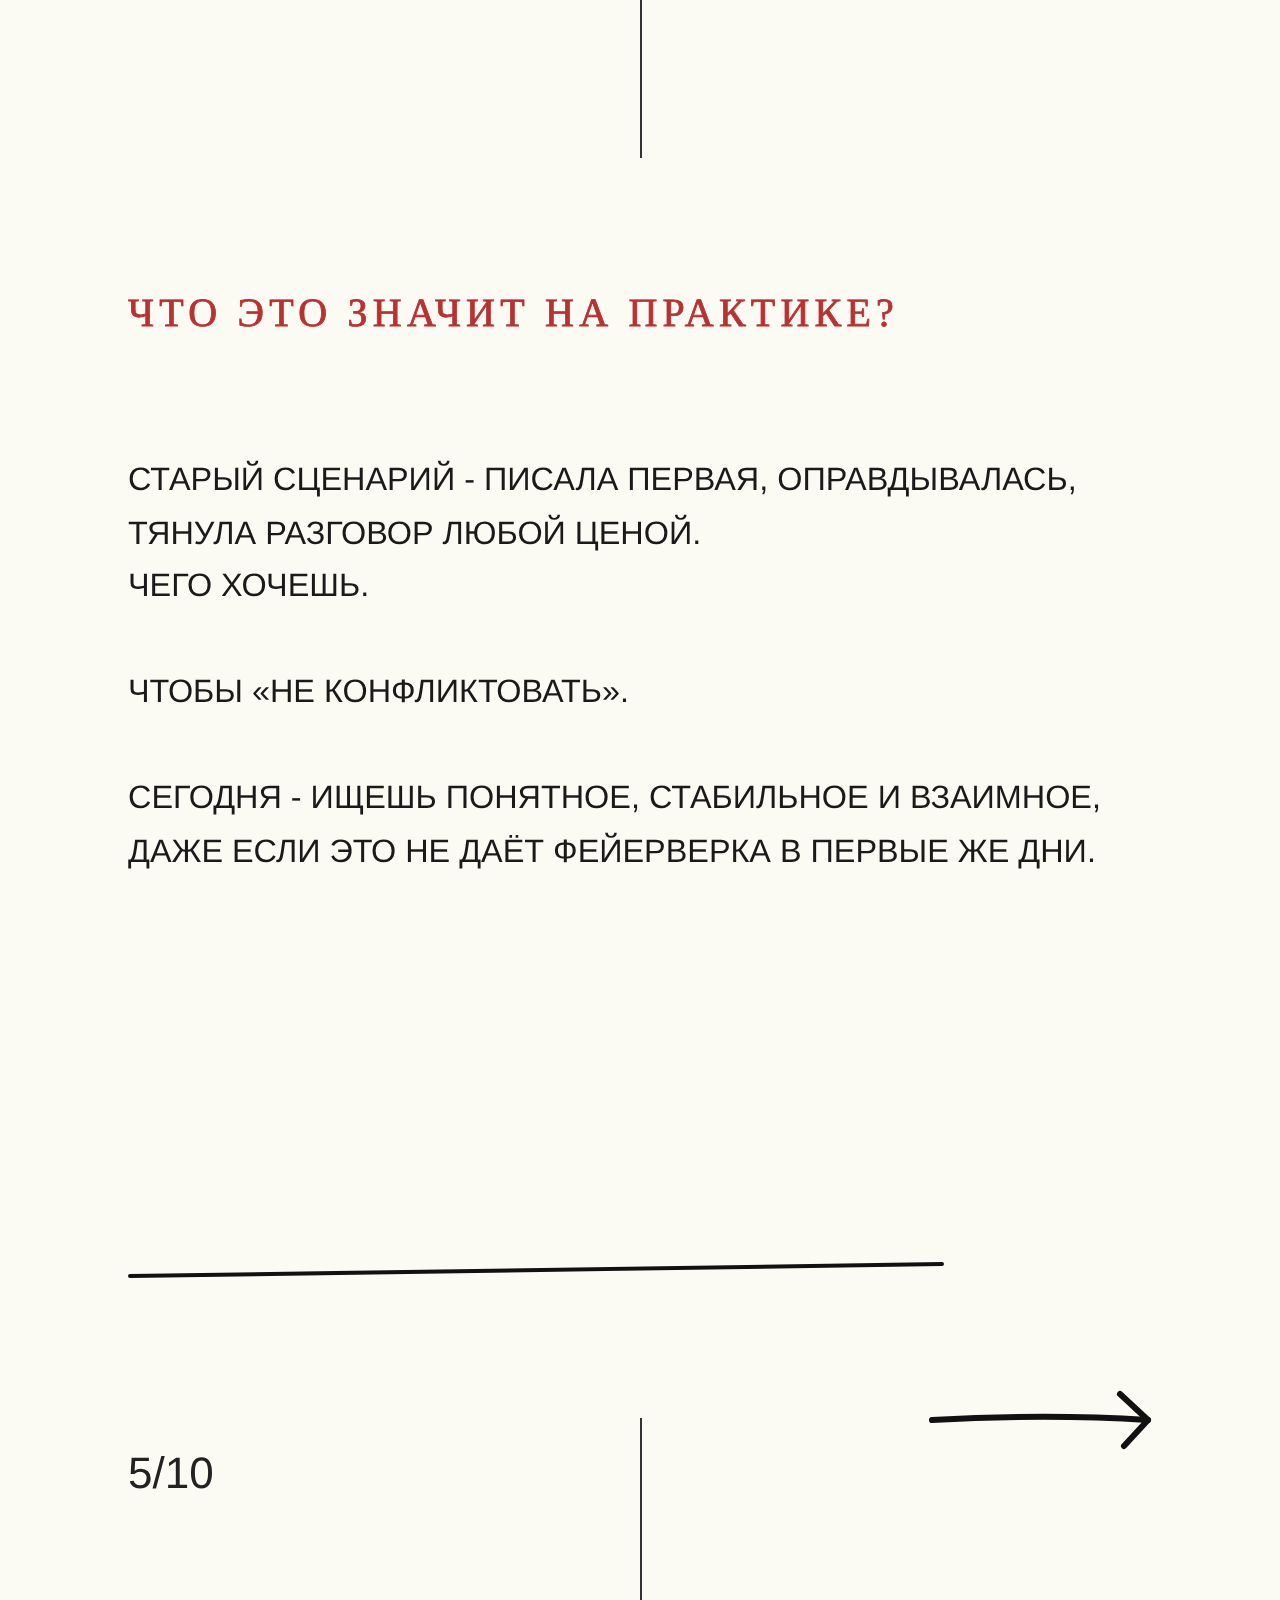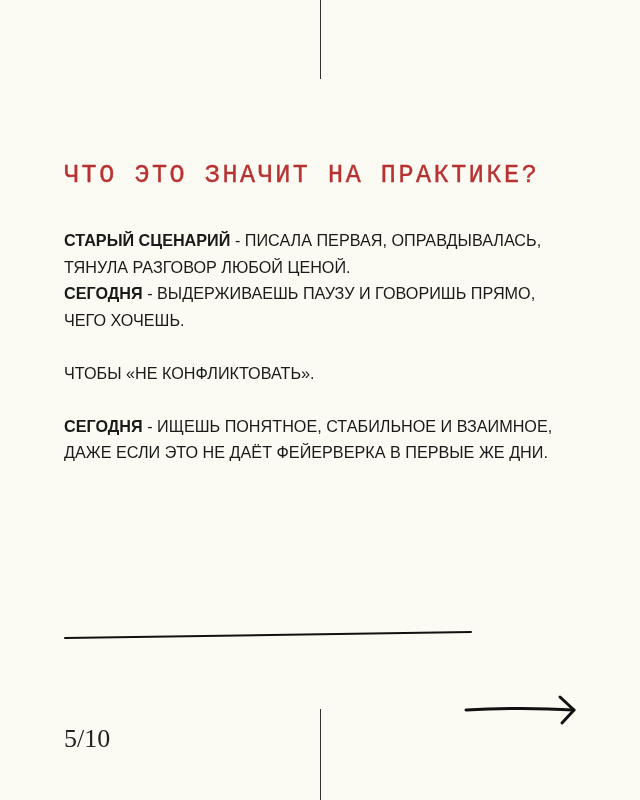--- a/index.html
+++ b/index.html
@@ -6,55 +6,54 @@
     body {
       width: 640px; height: 800px; position: relative; overflow: hidden;
       background: #fbfaf3;
       font-family: "Liberation Sans", sans-serif;
       color: #1a1a1a;
     }
     .vline { position: absolute; left: 320px; width: 1px; background: #333; }
     .vline.top { top: 0; height: 79px; }
     .vline.bottom { top: 709px; height: 91px; }
     .title {
-      position: absolute; left: 64px; top: 161px;
-      font-family: Liberation Mono, monospace;
-      font-size: 25px; letter-spacing: 2.6px; color: #b83232;
+      position: absolute; left: 64px; top: 146px;
+      font-family: Liberation Serif, serif;
+      font-size: 20px; letter-spacing: 2.6px; color: #b83232;
       font-weight: normal; margin: 0; white-space: nowrap;
       -webkit-text-stroke: 0.4px #b83232;
     }
     .body-text {
       position: absolute; left: 64px; top: 227px; width: 560px;
       font-size: 16.2px; line-height: 26.5px; text-transform: uppercase;
     }
     .block { margin-bottom: 26.5px; }
     .line { display: block; white-space: nowrap; }
-    .bold { font-weight: bold; margin-top: 47px; }
+    .bold { font-weight: normal; margin-top: 47px; }
     .hr {
       position: absolute; left: 64px; top: 628px; width: 408px; height: 12px;
     }
     .page-num {
       position: absolute; left: 64px; top: 724px;
-      font-family: Liberation Serif, serif; font-size: 26px; font-weight: 300;
+      font-family: Liberation Sans, sans-serif; font-size: 22px; font-weight: 300;
       color: #222;
     }
     .arrow { position: absolute; left: 462px; top: 690px; width: 118px; height: 40px; }
   </style>
 </head>
 <body>
 
 <div class="vline top"></div>
 
 <h1 class="title">ЧТО ЭТО ЗНАЧИТ НА ПРАКТИКЕ?</h1>
 
 <div class="body-text">
   <div class="block">
     <span class="line"><span class="bold">СТАРЫЙ СЦЕНАРИЙ</span><span> - ПИСАЛА ПЕРВАЯ, ОПРАВДЫВАЛАСЬ,</span></span>
     <span class="line">ТЯНУЛА РАЗГОВОР ЛЮБОЙ ЦЕНОЙ.</span>
-    <span class="line"><span class="bold">СЕГОДНЯ</span><span> - ВЫДЕРЖИВАЕШЬ ПАУЗУ И ГОВОРИШЬ ПРЯМО,</span></span>
     <span class="line">ЧЕГО ХОЧЕШЬ.</span>
   </div>
   <div class="block">
     <span class="line">ЧТОБЫ «НЕ КОНФЛИКТОВАТЬ».</span>
   </div>
   <div class="block">
     <span class="line"><span class="bold">СЕГОДНЯ</span><span> - ИЩЕШЬ ПОНЯТНОЕ, СТАБИЛЬНОЕ И ВЗАИМНОЕ,</span></span>
     <span class="line">ДАЖЕ ЕСЛИ ЭТО НЕ ДАЁТ ФЕЙЕРВЕРКА В ПЕРВЫЕ ЖЕ ДНИ.</span>
   </div>
 </div>

